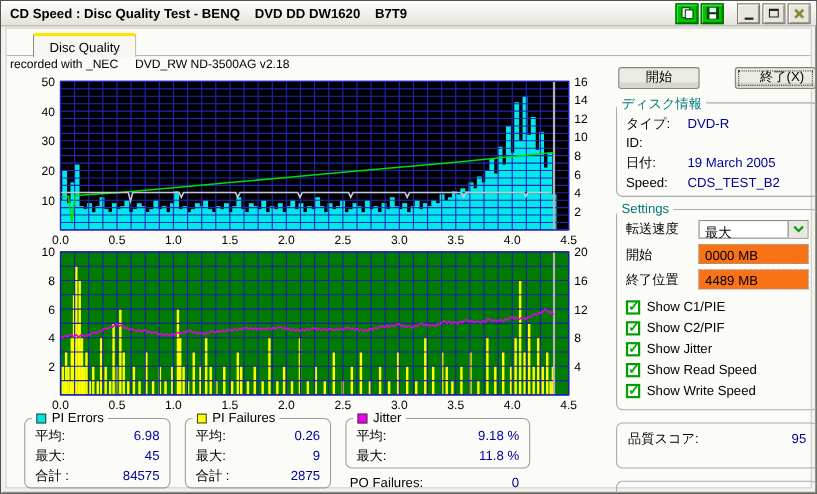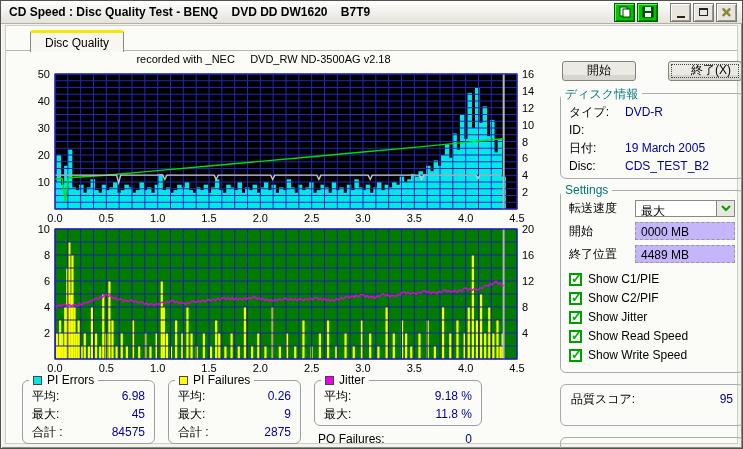--- a/index.html
+++ b/index.html
@@ -23,21 +23,21 @@
   
   .client{position:absolute;top:24px;left:4px;right:4px;bottom:4px;background:#fbfbf8;
     border:1px solid #cfcdc5;}
   .tabstrip{height:25px;padding-left:24px;display:flex;align-items:flex-end;position:relative;z-index:2;}
   .tab{height:22px;padding:3px 14px 0;background:#f7f6f1;border:1px solid #8a8a82;border-bottom:none;
     border-top:3px solid #ffe400;border-radius:3px 3px 0 0;cursor:pointer;margin-bottom:-1px;}
   .tabpage{position:absolute;top:24px;left:0;right:0;bottom:0;border-top:1px solid #b8b6ae;
     display:flex;padding-top:2px;}
   
   .chartcol{width:551px;padding-left:3px;}
-  .chart-header{height:15px;font-size:11px;text-align:center;padding-right:36px;white-space:pre;}
+  .chart-header{height:15px;font-size:11px;text-align:left;padding-right:36px;white-space:pre;}
   svg{display:block;}
   text.axis{font-family:"Liberation Sans",sans-serif;font-size:11px;fill:#000;}
   
   .statsrow{display:flex;padding-left:13px;gap:13px;margin-top:6px;align-items:flex-start;}
   .statbox{position:relative;border:1px solid #9aa0a6;border-radius:6px;padding:6px 9px 2px;width:133px;}
   .statbox .legend{position:absolute;top:-8px;left:6px;background:#fbfbf8;padding:0 4px;
     display:flex;align-items:center;gap:5px;font-size:12px;}
   .swatch{width:9px;height:9px;border:1px solid #444;display:inline-block;}
   .srow{display:flex;justify-content:space-between;line-height:18px;}
   .sval{color:#000099;}
@@ -52,21 +52,21 @@
   .group{position:relative;border:1px solid #a6acb2;border-radius:6px;margin-bottom:11px;padding:9px 8px 3px;}
   .group .glabel{position:absolute;top:-8px;left:0;padding:0 4px;background:#fbfbf8;color:#007878;}
   .grow{display:flex;line-height:18px;}
   .glab{width:56px;}
   .gval{color:#000099;}
   .setrow{display:flex;align-items:center;margin-bottom:5px;}
   .setlab{width:66px;}
   .combo{display:flex;width:100px;border:1px solid #8a8a84;background:#fff;height:17px;cursor:pointer;}
   .combo .cval{flex:1;padding:2px 5px;}
   .cbtn{width:18px;border-left:1px solid #8a8a84;background:#e9e7df;display:flex;align-items:center;justify-content:center;}
-  .tinput{width:100px;border:1px dashed #9a9a94;background:#c4b5fd;padding:2px 5px;height:18px;color:#000;}
+  .tinput{width:100px;border:1px dashed #9a9a94;background:#f97316;padding:2px 5px;height:18px;color:#000;}
   .checks{margin:7px 0 4px;}
   .chk{display:flex;align-items:center;gap:6px;line-height:19px;cursor:pointer;}
   .box{width:13px;height:13px;border:2px solid #009e00;background:#fff;position:relative;flex:none;}
   .box .tick{position:absolute;left:0px;top:-6px;color:#00b400;font-weight:bold;font-size:13px;}
   .scorerow{display:flex;justify-content:space-between;line-height:16px;padding:0 2px;}
   .prow{display:flex;justify-content:space-between;line-height:19px;padding:0 2px;}
 </style>
 </head>
 <body>
 
@@ -555,21 +555,21 @@
             </div>
           <div class="grow">
               <span class="glab">ID:</span>
               <span class="gval"></span>
             </div>
           <div class="grow">
               <span class="glab">日付:</span>
               <span class="gval">19 March 2005</span>
             </div>
           <div class="grow">
-              <span class="glab">Disc:</span>
+              <span class="glab">Speed:</span>
               <span class="gval">CDS_TEST_B2</span>
             </div>
         </div>
 
         <div class="group">
           <div class="glabel">Settings</div>
           <div class="setrow">
             <span class="setlab">転送速度</span>
             <div class="combo">
               <span class="cval">最大</span>

